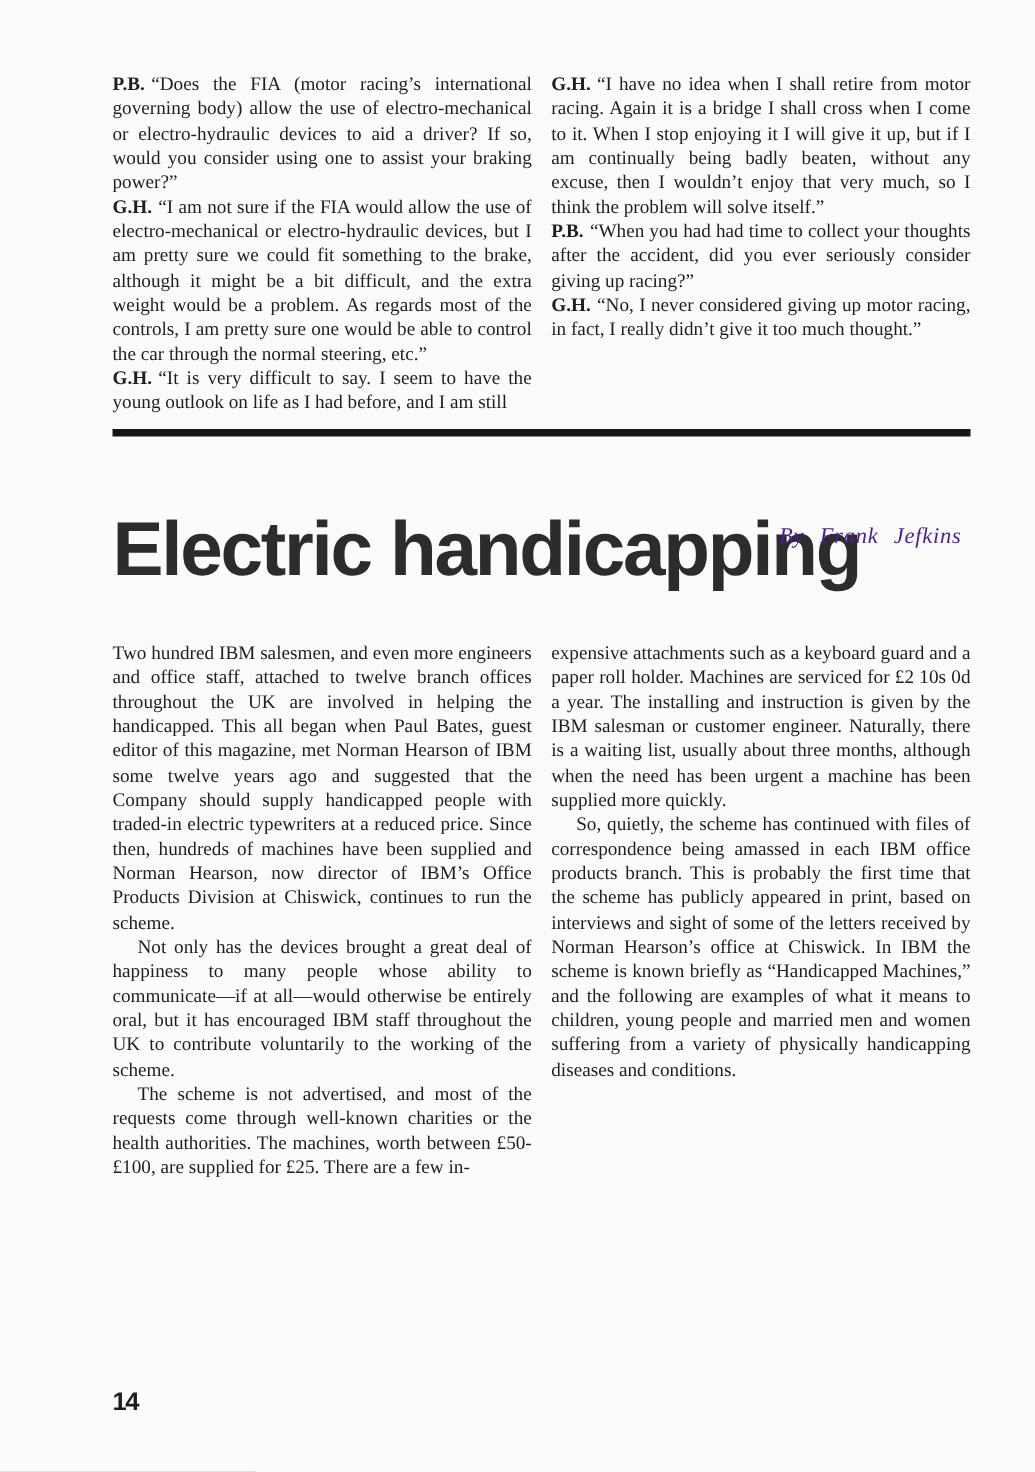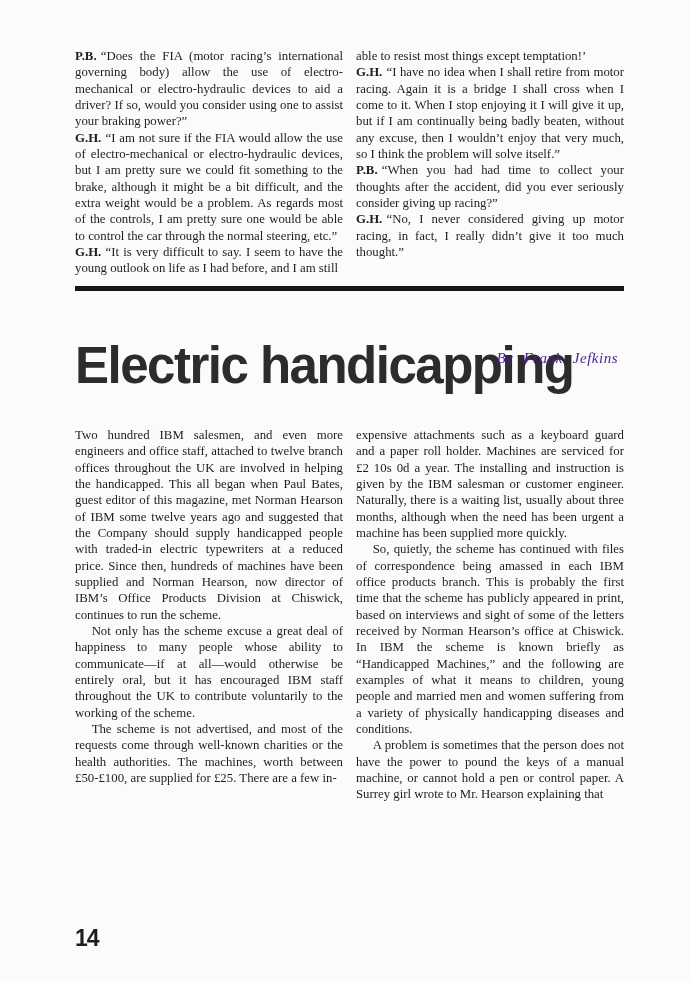--- a/index.html
+++ b/index.html
@@ -10,21 +10,21 @@
   .page {
     position: relative;
     width: 690px;
     height: 981px;
     margin: 0 auto;
     background: #fbfbf9;
     color: #1d1d1d;
     overflow: hidden;
   }
   .content {
-    padding: 48px 66px 0 75px; 
+    padding: 48px 43px 0 75px; 
   }
   .columns {
     display: flex;
     gap: 13px;
   }
   .col {
     flex: 1 1 0;
     min-width: 0;
   }
   .col p {
@@ -65,61 +65,59 @@
     word-spacing: 6px;
     color: #4c1d95;
   }
   .article { margin-top: 26px; justify-content: space-between; }
   .page-number {
     position: absolute;
     left: 75px;
     top: 925px;
     font-family: "Liberation Sans", sans-serif;
     font-weight: bold;
-    font-size: 23px;
+    font-size: 17px;
     letter-spacing: -1px;
     color: #1d1d1d;
   }
 </style>
 </head>
 <body>
 
 <div class="page">
   <div class="content">
 
     <section class="columns">
       <div class="col">
         <p><b class="speaker">P.B.</b><span>“Does the FIA (motor racing’s international governing body) allow the use of electro-mechanical or electro-hydraulic devices to aid a driver?  If so, would you consider using one to assist your braking power?”</span></p>
         <p><b class="speaker">G.H.</b><span>“I am not sure if the FIA would allow the use of electro-mechanical or electro-hydraulic devices, but I am pretty sure we could fit something to the brake, although it might be a bit difficult, and the extra weight would be a problem.  As regards most of the controls, I am pretty sure one would be able to control the car through the normal steering, etc.”</span></p>
         <p><b class="speaker">G.H.</b><span>“It is very difficult to say.  I seem to have the young outlook on life as I had before, and I am still</span></p>
       </div>
       <div class="col">
-        <p><b class="speaker"></b><span>able to resist most things except temptation!’</span></p>
         <p><b class="speaker">G.H.</b><span>“I have no idea when I shall retire from motor racing.  Again it is a bridge I shall cross when I come to it.  When I stop enjoying it I will give it up, but if I am continually being badly beaten, without any excuse, then I wouldn’t enjoy that very much, so I think the problem will solve itself.”</span></p>
         <p><b class="speaker">P.B.</b><span>“When you had had time to collect your thoughts after the accident, did you ever seriously consider giving up racing?”</span></p>
         <p><b class="speaker">G.H.</b><span>“No, I never considered giving up motor racing, in fact, I really didn’t give it too much thought.”</span></p>
       </div>
     </section>
 
     <div class="rule"></div>
 
     <h1 class="headline" style="margin:40px 0 0 0;">
       <div class="hl-line">Electric handicapping</div>
       <div class="byline">By Frank Jefkins</div>
     </h1>
 
     <section class="columns article">
       <div class="col">
         <p>Two hundred IBM salesmen, and even more engineers and office staff, attached to twelve branch offices throughout the UK are involved in helping the handicapped.  This all began when Paul Bates, guest editor of this magazine, met Norman Hearson of IBM some twelve years ago and suggested that the Company should supply handicapped people with traded-in electric typewriters at a reduced price.  Since then, hundreds of machines have been supplied and Norman Hearson, now director of IBM’s Office Products Division at Chiswick, continues to run the scheme.</p>
-        <p class="indent">Not only has the scheme excuse a great deal of happiness to many people whose ability to communicate—if at all—would otherwise be entirely oral, but it has encouraged IBM staff throughout the UK to contribute voluntarily to the working of the scheme.</p>
+        <p class="indent">Not only has the devices brought a great deal of happiness to many people whose ability to communicate—if at all—would otherwise be entirely oral, but it has encouraged IBM staff throughout the UK to contribute voluntarily to the working of the scheme.</p>
         <p class="indent">The scheme is not advertised, and most of the requests come through well-known charities or the health authorities.  The machines, worth between £50-£100, are supplied for £25.  There are a few in-</p>
       </div>
       <div class="col">
         <p>expensive attachments such as a keyboard guard and a paper roll holder.  Machines are serviced for £2 10s 0d a year.  The installing and instruction is given by the IBM salesman or customer engineer.  Naturally, there is a waiting list, usually about three months, although when the need has been urgent a machine has been supplied more quickly.</p>
         <p class="indent">So, quietly, the scheme has continued with files of correspondence being amassed in each IBM office products branch.  This is probably the first time that the scheme has publicly appeared in print, based on interviews and sight of some of the letters received by Norman Hearson’s office at Chiswick.  In IBM the scheme is known briefly as “Handicapped Machines,” and the following are examples of what it means to children, young people and married men and women suffering from a variety of physically handicapping diseases and conditions.</p>
-        <p class="indent">A problem is sometimes that the person does not have the power to pound the keys of a manual machine, or cannot hold a pen or control paper.  A Surrey girl wrote to Mr. Hearson explaining that</p>
       </div>
     </section>
 
   </div>
 
   <div class="page-number">14</div>
 </div>
 
 </body></html>

